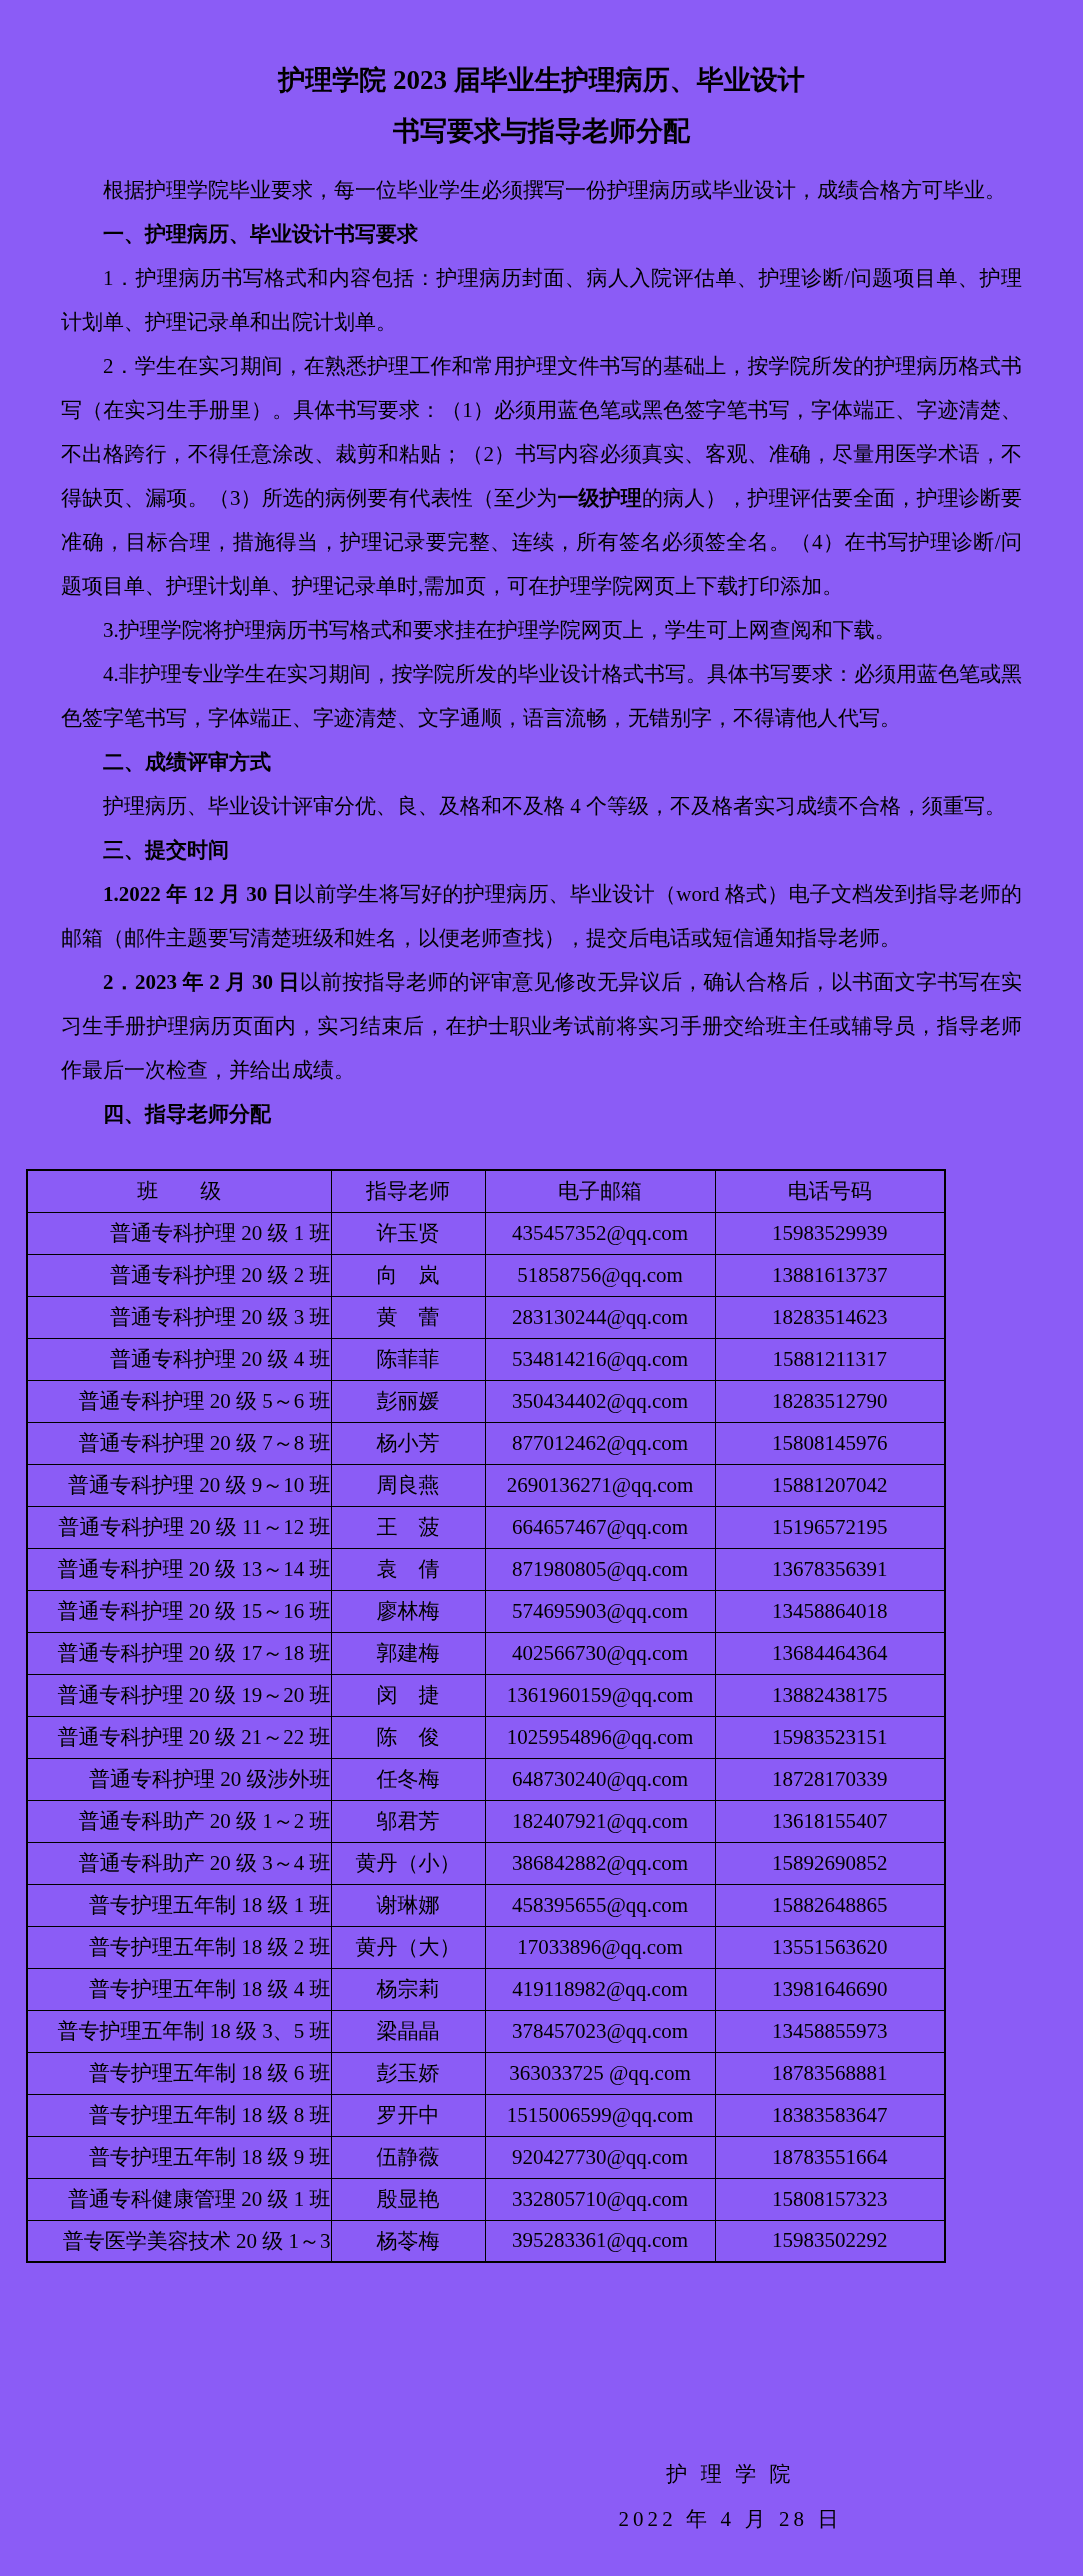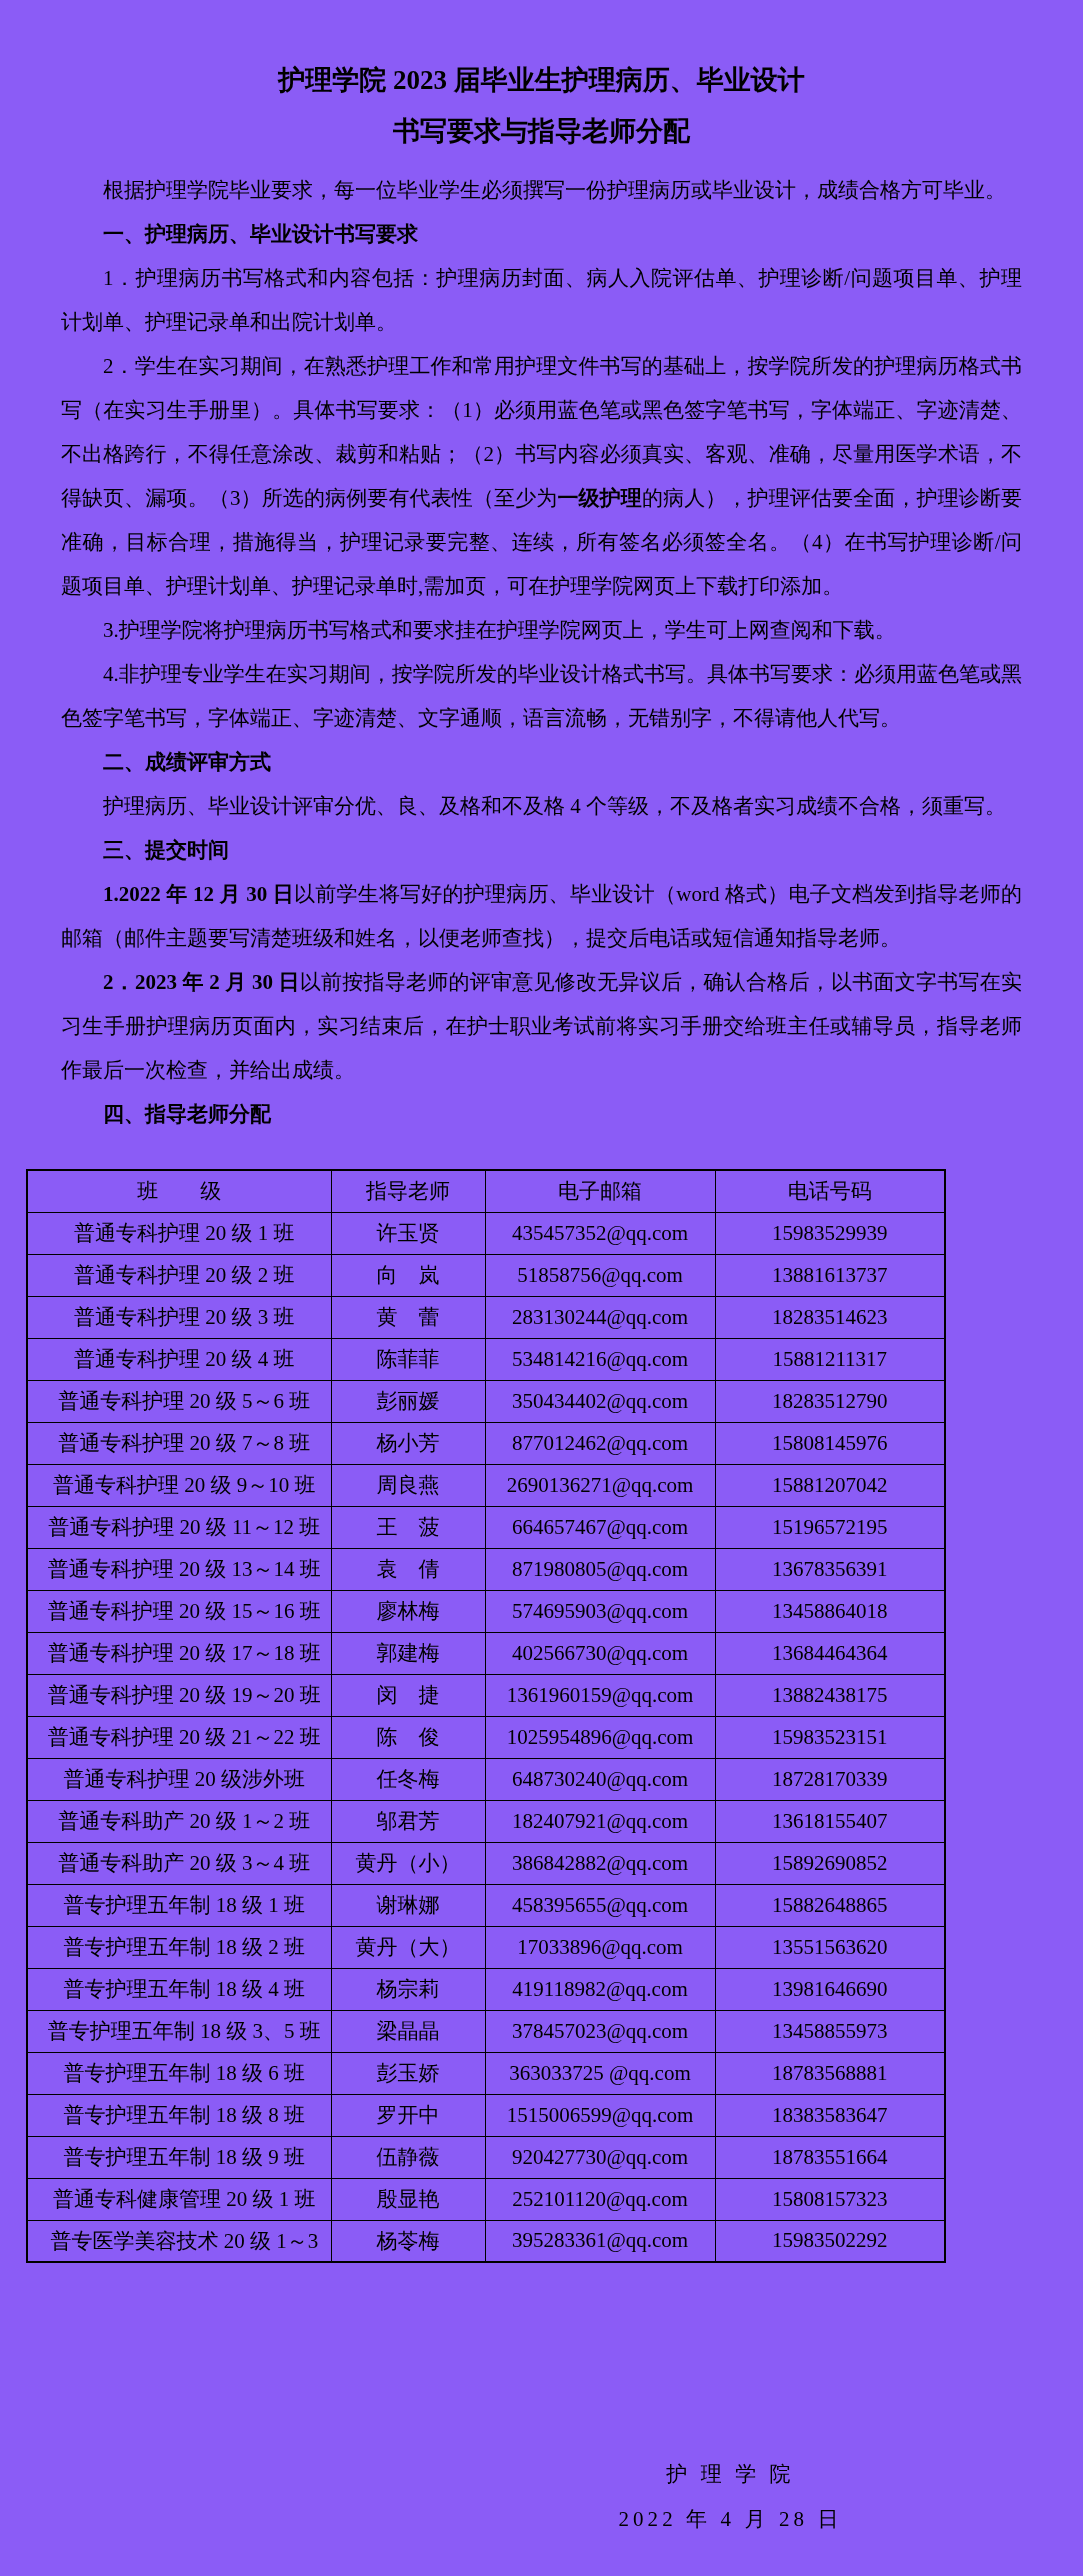--- a/index.html
+++ b/index.html
@@ -39,21 +39,21 @@
   }
   .assign-table th, .assign-table td {
     border:0.7px solid #000;
     height:42px;
     vertical-align:middle;
     text-align:center;
     font-weight:normal;
     overflow:hidden;
     white-space:nowrap;
   }
-  .assign-table td.class-cell { text-align:center; padding-left:10px; }
+  .assign-table td.class-cell { text-align:right; padding-left:10px; }
   .assign-table col.c1 { width:304px; }
   .assign-table col.c2 { width:154px; }
   .assign-table col.c3 { width:230px; }
   .assign-table col.c4 { width:230px; }
   .u { }
   .footer {
     position:absolute;
     left:546px;
     top:2444px;
     width:369px;
@@ -239,21 +239,21 @@
         </tr>
         <tr>
           <td class="class-cell"><span>普专护理五年制 18 级 9 班</span></td>
           <td><span>伍静薇</span></td>
           <td><span>920427730@qq.com</span></td>
           <td><span>18783551664</span></td>
         </tr>
         <tr>
           <td class="class-cell"><span>普通专科健康管理 20 级 1 班</span></td>
           <td><span>殷显艳</span></td>
-          <td><span>252101120@qq.com</span></td>
+          <td><span>332805710@qq.com</span></td>
           <td><span>15808157323</span></td>
         </tr>
         <tr>
           <td class="class-cell"><span>普专医学美容技术 20 级 1～3</span></td>
           <td><span>杨苓梅</span></td>
           <td><span>395283361@qq.com</span></td>
           <td><span>15983502292</span></td>
         </tr>
       </tbody>
   </table>

